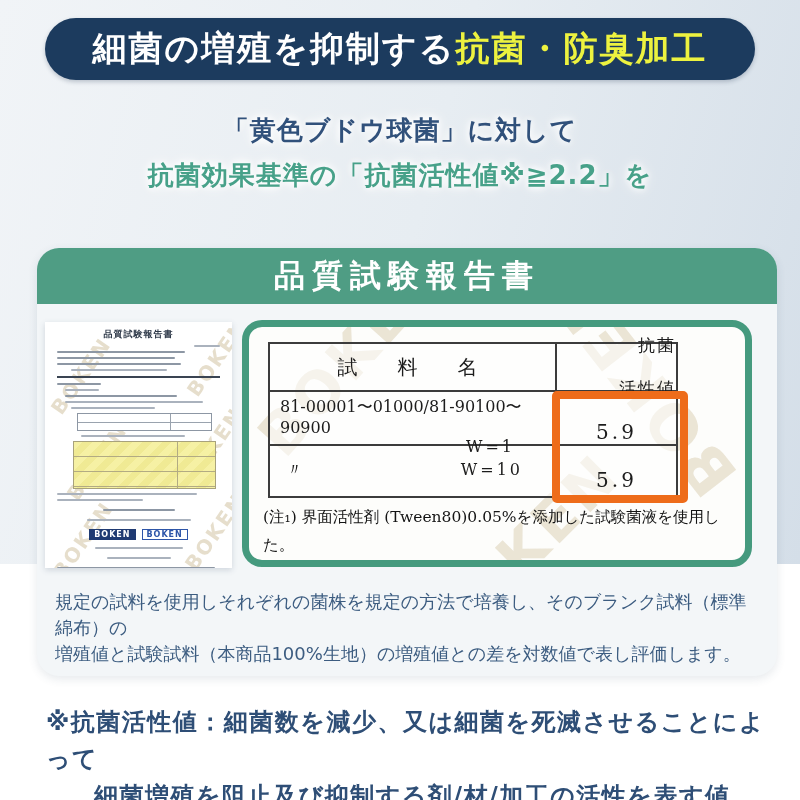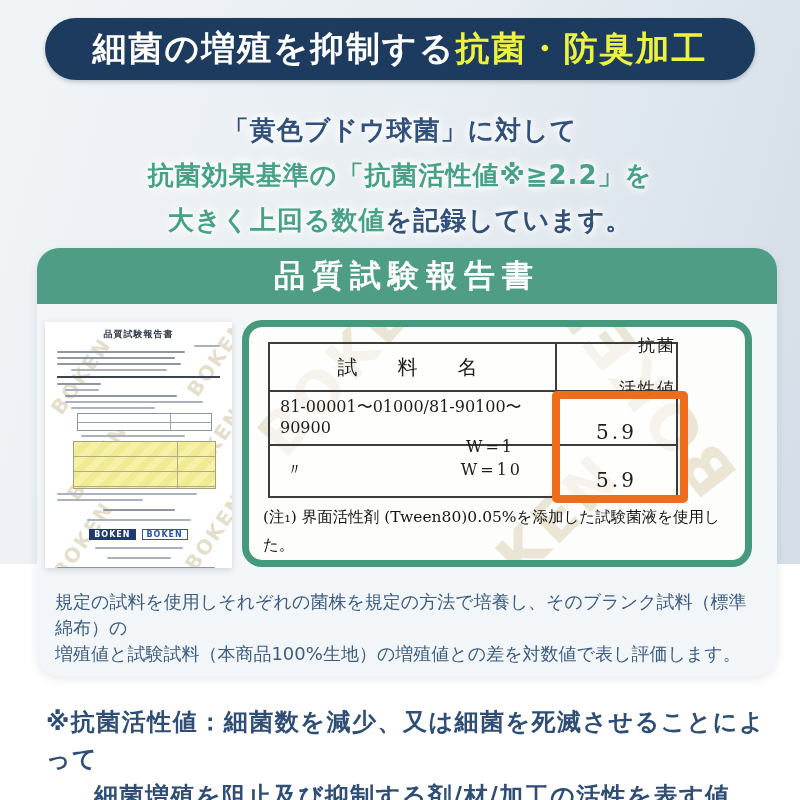--- a/index.html
+++ b/index.html
@@ -135,21 +135,20 @@
 <div class="stage">
 
   <div class="banner">
     <span>細菌の増殖を抑制する</span>
       <span class="accent">抗菌・防臭加工</span>
   </div>
 
   <div class="lead">
     <div>「黄色ブドウ球菌」に対して</div>
     <div class="teal">抗菌効果基準の「抗菌活性値※≧2.2」を</div>
-    <div><span class="teal">大きく上回る数値</span><span>を記録しています。</span></div>
   </div>
 
   <div class="card">
     <div class="card-header">
       <span>品質試験報告書</span>
     </div>
 
     <div class="doc">
       <span class="wm" style="left:-8px; top:42px;">BOKEN</span>
       <span class="wm" style="left:128px; top:24px;">BOKEN</span>

